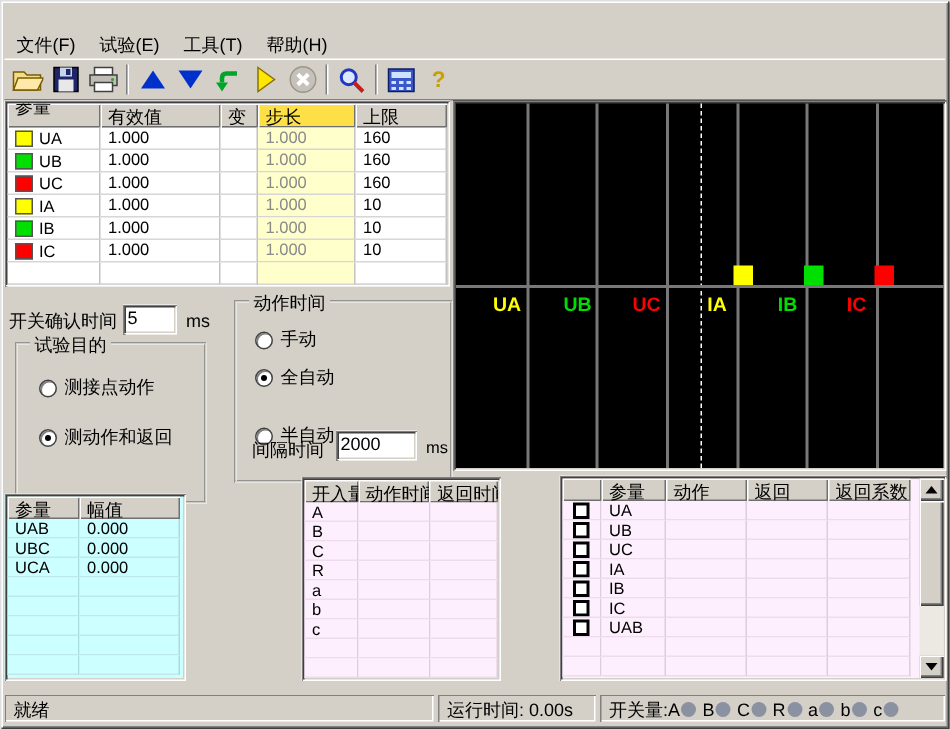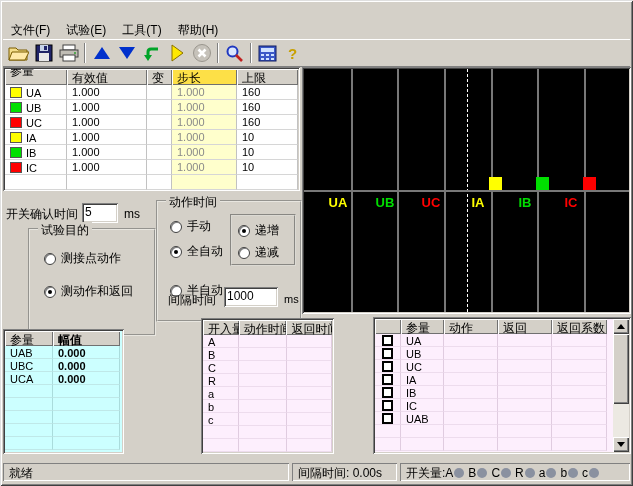--- a/index.html
+++ b/index.html
@@ -81,21 +81,21 @@
   .gb-title { position:absolute; top:-8px; left:8px; background:#d4d0c8; padding:0 3px; font-size:12px; }
   .radio-row { position:absolute; display:flex; align-items:center; gap:5px; cursor:default; }
   .radio { width:12px; height:12px; border-radius:50%; background:#fff; flex:0 0 auto;
     box-shadow: inset 1px 1px 0 #808080, inset -1px -1px 0 #fff; border:1px solid #404040;
     display:flex; align-items:center; justify-content:center; }
   .radio .dot { width:4px; height:4px; border-radius:50%; background:#000; display:none; }
   .radio.sel .dot { display:block; }
   
   #amp { left:3px; top:329px; width:121px; height:125px; background:#ccffff; padding:2px; }
   #amp .trow { height:13px; } #amp .trow.hdr { height:15px; }
-  .a-name { width:48px; } .a-val { width:67px;font-weight:bold; }
+  .a-name { width:48px; } .a-val { width:67px; }
   #amp .cell { border-right:1px solid #aadcdc; border-bottom:1px solid #bfe8e8; background:#ccffff; }
   #inp { left:201px; top:318px; width:133px; height:136px; background:#fdeffd; padding:2px; }
   #inp .trow { height:13px; } #inp .trow.hdr { height:15px; }
   .i-name { width:44px; } .i-act { width:60px; } .i-ret { width:57px; }
   #inp .cell { border-right:1px solid #e0cce0; border-bottom:1px solid #eddced; background:#fdeffd; }
   #res { left:373px; top:317px; width:258px; height:137px; background:#fdeffd; padding:2px; }
   #res .trow { height:13px; } #res .trow.hdr { height:15px; }
   .r-chk { width:26px; display:flex; align-items:center; justify-content:center; }
   .r-name { width:43px; } .r-act { width:54px; } .r-ret { width:54px; } .r-coef { width:55px; }
   #res .cell { border-right:1px solid #e0cce0; border-bottom:1px solid #eddced; background:#fdeffd; }
@@ -299,21 +299,21 @@
       <span class="chart-label cl3" style="color:#ffff00">IA</span>
       <span class="chart-label cl4" style="color:#00dd00">IB</span>
       <span class="chart-label cl5" style="color:#ff0000">IC</span>
     </div>
   </div>
 
   <span class="lbl" style="left:6px;top:206px">开关确认时间：</span>
   <span class="field" style="left:82px;top:203px;width:36px;height:20px">5</span>
   <span class="lbl" style="left:124px;top:207px">ms</span>
 
-  <div class="groupbox" style="left:28px;top:228px;width:128px;height:108px">
+  <div class="groupbox" style="left:10px;top:228px;width:128px;height:108px">
     <span class="gb-title">试验目的</span>
     <div class="radio-row" style="left:14px;top:53px">
       <span class="radio sel">
           <span class="dot"></span>
         </span>
       <span>测动作和返回</span>
     </div>
     <div class="radio-row" style="left:14px;top:20px">
       <span class="radio"></span>
       <span>测接点动作</span>
@@ -329,34 +329,22 @@
     <div class="radio-row" style="left:12px;top:41px">
       <span class="radio sel">
           <span class="dot"></span>
         </span>
       <span>全自动</span>
     </div>
     <div class="radio-row" style="left:12px;top:80px">
       <span class="radio"></span>
       <span>半自动</span>
     </div>
-    <div class="groupbox" style="left:72px;top:12px;width:66px;height:52px;border-color:#dcdad4">
-      <div class="radio-row" style="left:6px;top:6px">
-        <span class="radio sel">
-            <span class="dot"></span>
-          </span>
-        <span>递增</span>
-      </div>
-      <div class="radio-row" style="left:6px;top:28px">
-        <span class="radio"></span>
-        <span>递减</span>
-      </div>
-    </div>
     <span class="lbl" style="left:10px;top:90px">间隔时间</span>
-    <span class="field" style="left:66px;top:85px;width:54px;height:20px">1000</span>
+    <span class="field" style="left:66px;top:85px;width:54px;height:20px">2000</span>
     <span class="lbl" style="left:126px;top:91px;font-size:11px">ms</span>
   </div>
 
   <div id="amp" class="panel sunken">
     <div class="trow hdr">
       <span class="hcell a-name">参量</span>
       <span class="hcell a-val">幅值</span>
     </div>
     <div class="trow">
       <span class="cell a-name">UAB</span>
@@ -536,21 +524,21 @@
         </span>
       <span class="sb-thumb"></span>
       <span class="sb-btn sb-down">
           <span class="arr-down"></span>
         </span>
     </div>
   </div>
 
   <div class="statusbar">
     <span class="sb-panel sb-p1">就绪</span>
-    <span class="sb-panel sb-p2"><span>间隔时间:</span> <span>0.00s</span></span>
+    <span class="sb-panel sb-p2"><span>运行时间:</span> <span>0.00s</span></span>
     <span class="sb-panel sb-p3">
       <span>开关量:</span>
       <span class="sw-ind">
           <span>A</span>
           <span class="sw-circle"></span>
         </span>
       <span class="sw-ind">
           <span>B</span>
           <span class="sw-circle"></span>
         </span>

